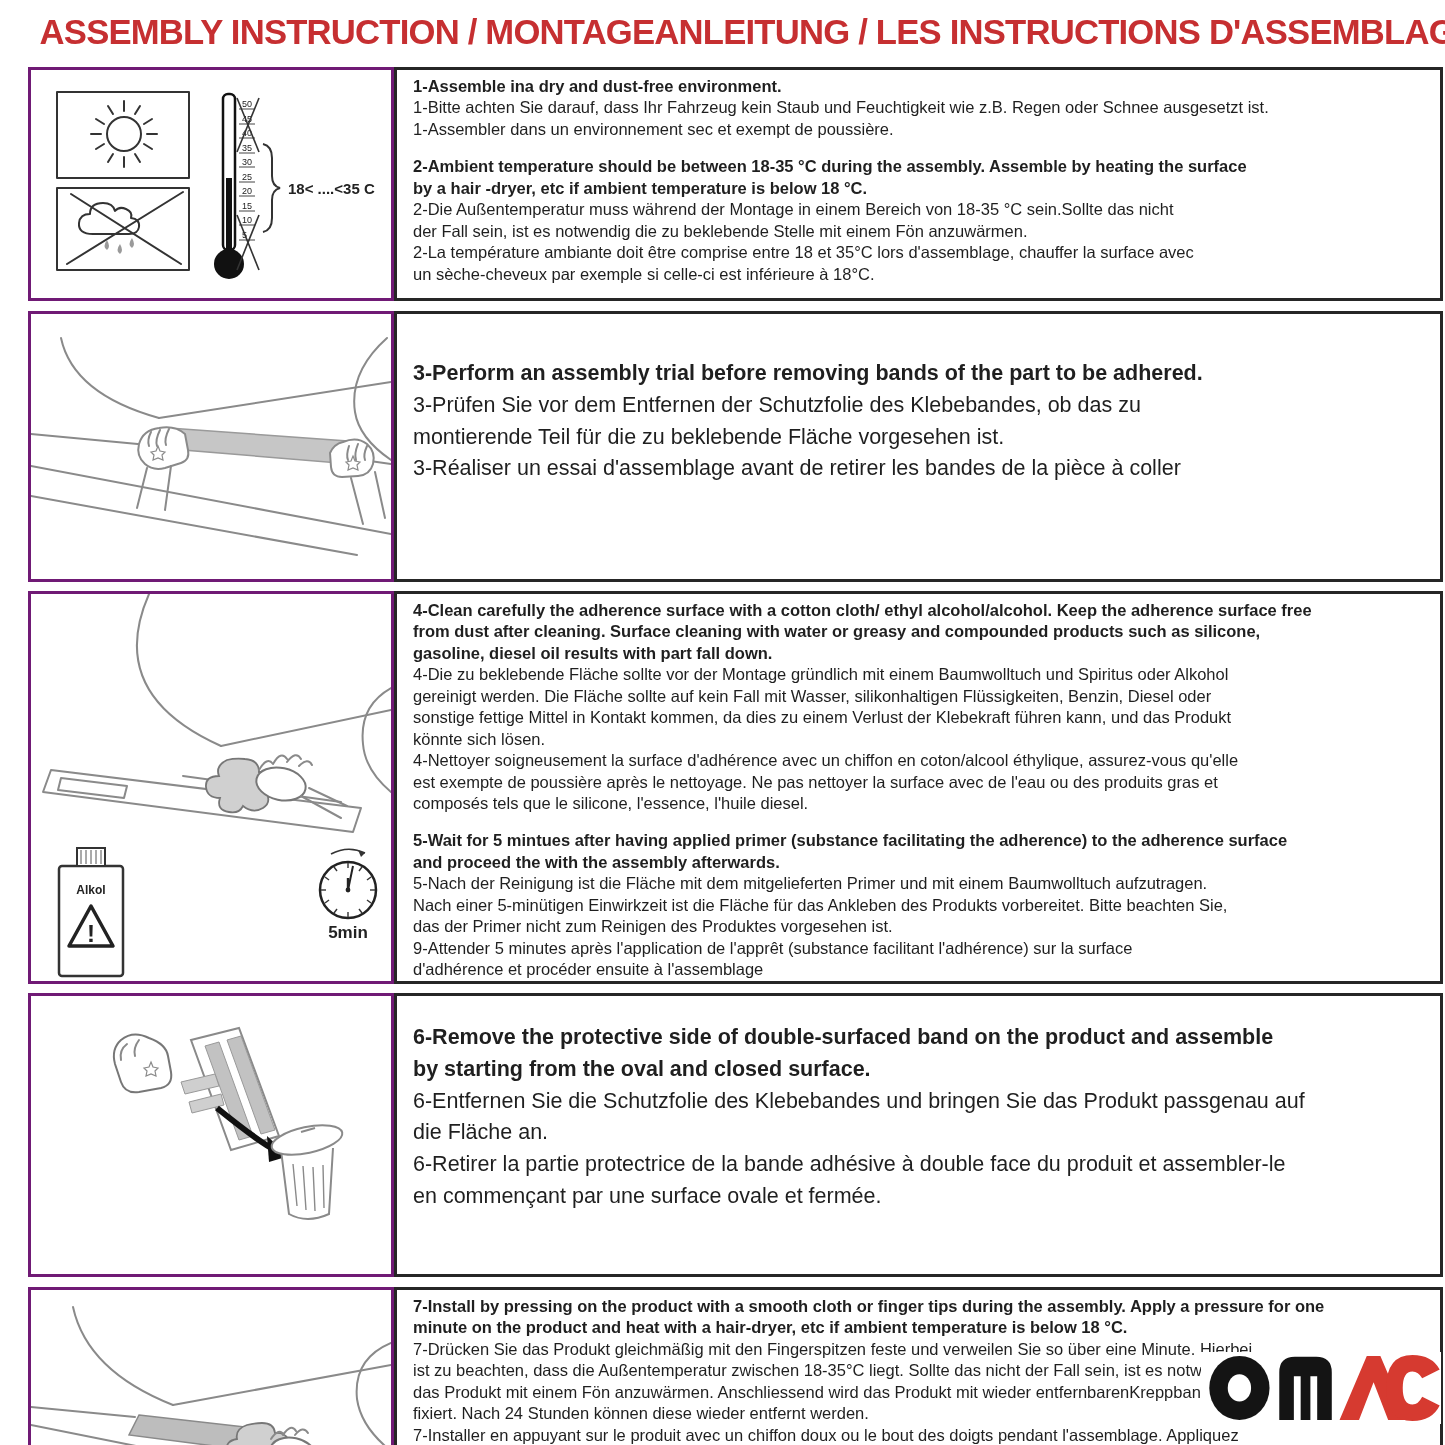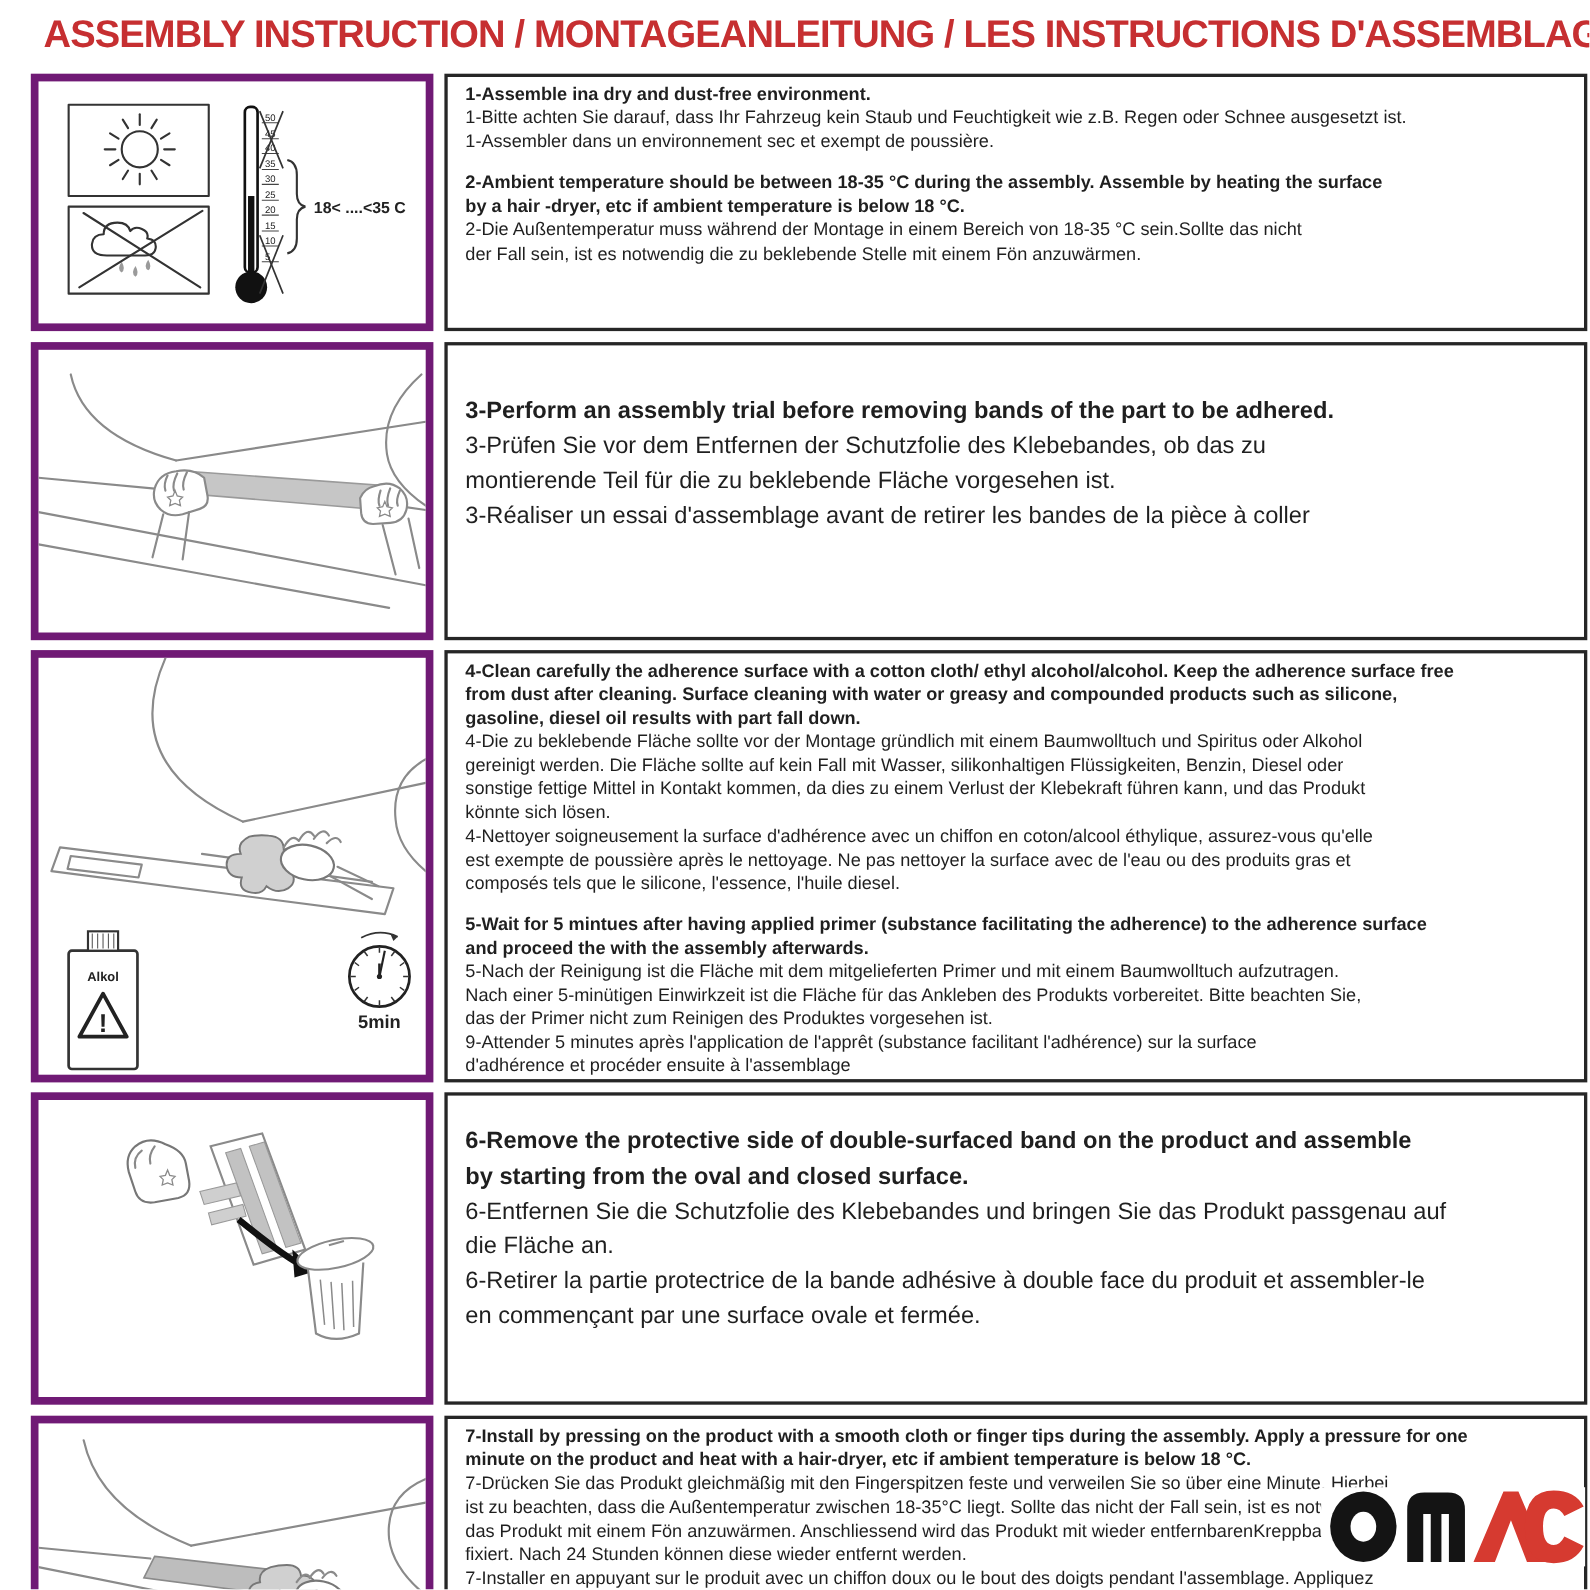--- a/index.html
+++ b/index.html
@@ -22,23 +22,23 @@
     color:#c62f31;
     white-space:nowrap;
     transform:scaleX(0.99);
     transform-origin:left center;
   }
   .rows{padding-left:28px;padding-right:2px;}
   .row{display:flex;align-items:stretch;}
   .row + .row{margin-top:10px;}
   .figure-box{
     flex:0 0 366px;width:366px;
-    border:7px solid #701a75;
+    border:3px solid #701a75;
     background:#fff;
-    margin-right:10px;
+    margin-right:0;
   }
   .figure-box svg{display:block;width:100%;height:100%;}
   .text-box{
     flex:1 1 auto;
     border:3px solid #262626;
     background:#fff;
     padding:6px 14px 4px 16px;
   }
   .row-h1{height:234px;}
   .row-h2{height:271px;border-radius:16px;}
@@ -147,20 +147,22 @@
         </svg>
       </div>
       <div class="text-box text-small">
           <p class="para bold">1-Assemble ina dry and dust-free environment.</p>
           <p class="para">1-Bitte achten Sie darauf, dass Ihr Fahrzeug kein Staub und Feuchtigkeit wie z.B. Regen oder Schnee ausgesetzt ist.</p>
           <p class="para">1-Assembler dans un environnement sec et exempt de poussière.</p>
           <p class="para bold gap">2-Ambient temperature should be between 18-35 °C  during the assembly. Assemble by heating the surface
 by a hair -dryer, etc if ambient temperature is below 18 °C.</p>
           <p class="para">2-Die Außentemperatur muss während der Montage in einem Bereich von 18-35 °C  sein.Sollte das nicht
 der Fall sein, ist es notwendig die zu beklebende Stelle mit einem Fön anzuwärmen.</p>
+          <p class="para">2-La température ambiante doit être comprise entre 18 et 35°C lors d'assemblage, chauffer la surface avec
+un sèche-cheveux par exemple si celle-ci est inférieure à 18°C.</p>
         </div>
     </div>
 
     <div class="row row-h2" style="margin-top:10px;">
       <div class="figure-box">
         <svg viewBox="0 0 360 217">
           <g class="line-art">
             <path d="M30,0 Q42,56 128,80"></path>
             <path d="M128,80 L360,44"></path>
             <path d="M356,0 Q318,34 324,74 Q328,100 360,122"></path>

